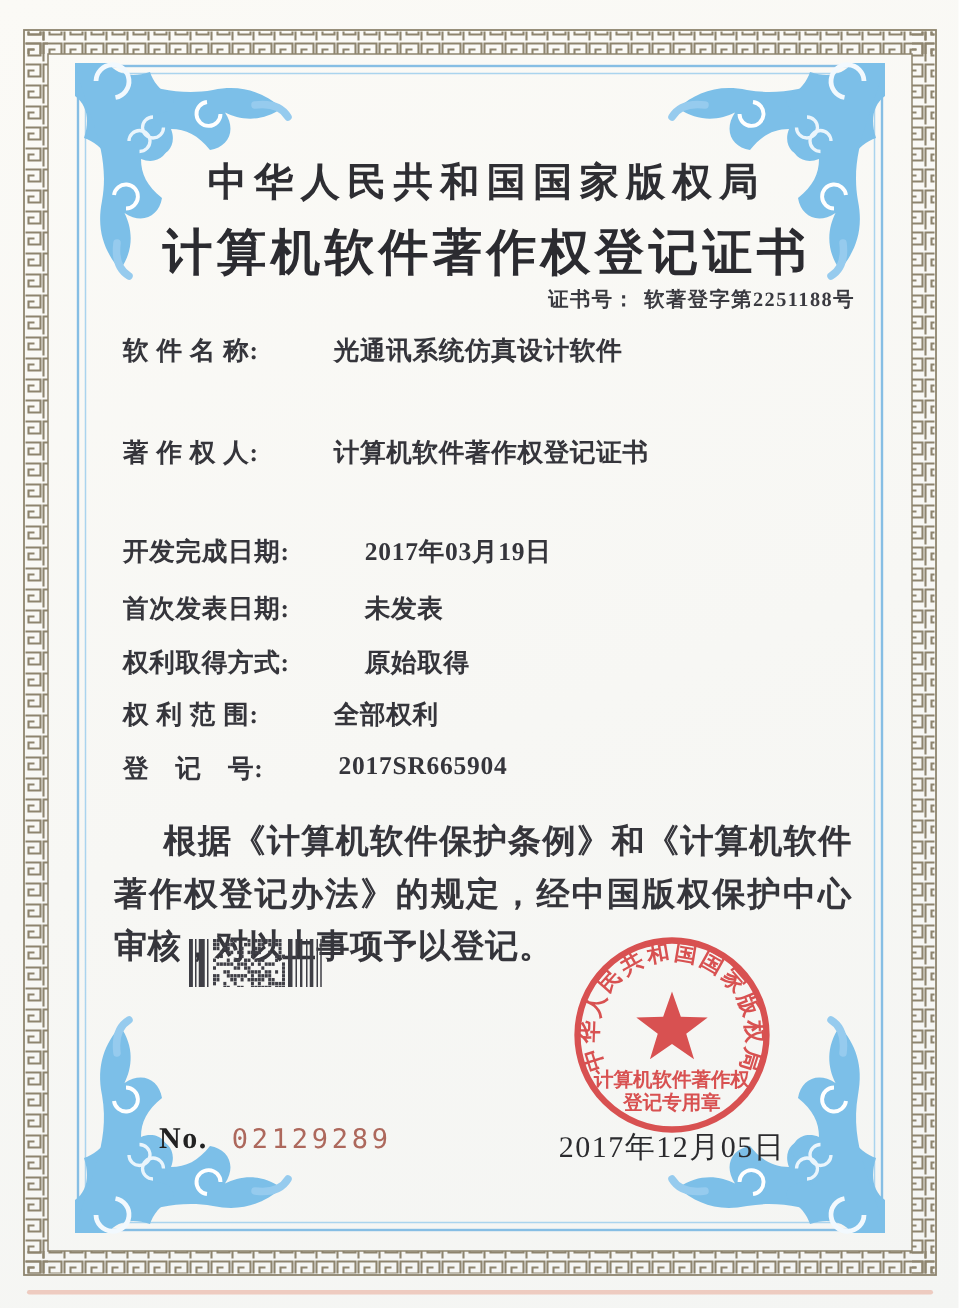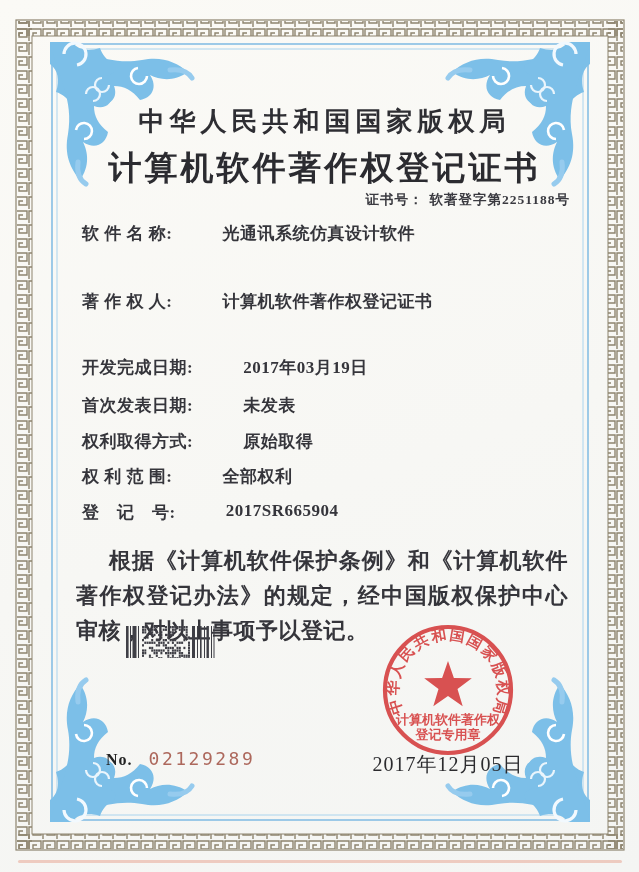--- a/index.html
+++ b/index.html
@@ -41,21 +41,21 @@
   }
   .barcode{position:absolute;left:126px;top:626px;}
   .seal{position:absolute;left:374px;top:620px;width:148px;height:148px;opacity:0.93;}
   .seal-date{
     position:absolute;left:366px;top:751px;width:164px;
     text-align:center;font-size:20px;font-weight:400;letter-spacing:1px;color:#2b2b2e;
   }
   .serial{
     position:absolute;left:106px;top:748px;display:flex;align-items:baseline;
   }
-  .serial .no-label{font-size:16px;font-weight:600;color:#222;letter-spacing:1px;}
+  .serial .no-label{font-size:20px;font-weight:600;color:#222;letter-spacing:1px;}
   .serial .no-number{
     margin-left:16px;font-family:"DejaVu Sans Mono","Liberation Mono",monospace;
     font-size:18px;color:#ad685c;letter-spacing:2.5px;font-weight:400;
   }
   .scan-edge{
     position:absolute;left:18px;top:860px;width:604px;height:3px;
     background:#e9b3a5;opacity:0.65;border-radius:2px;
   }
 </style>
 </head>

